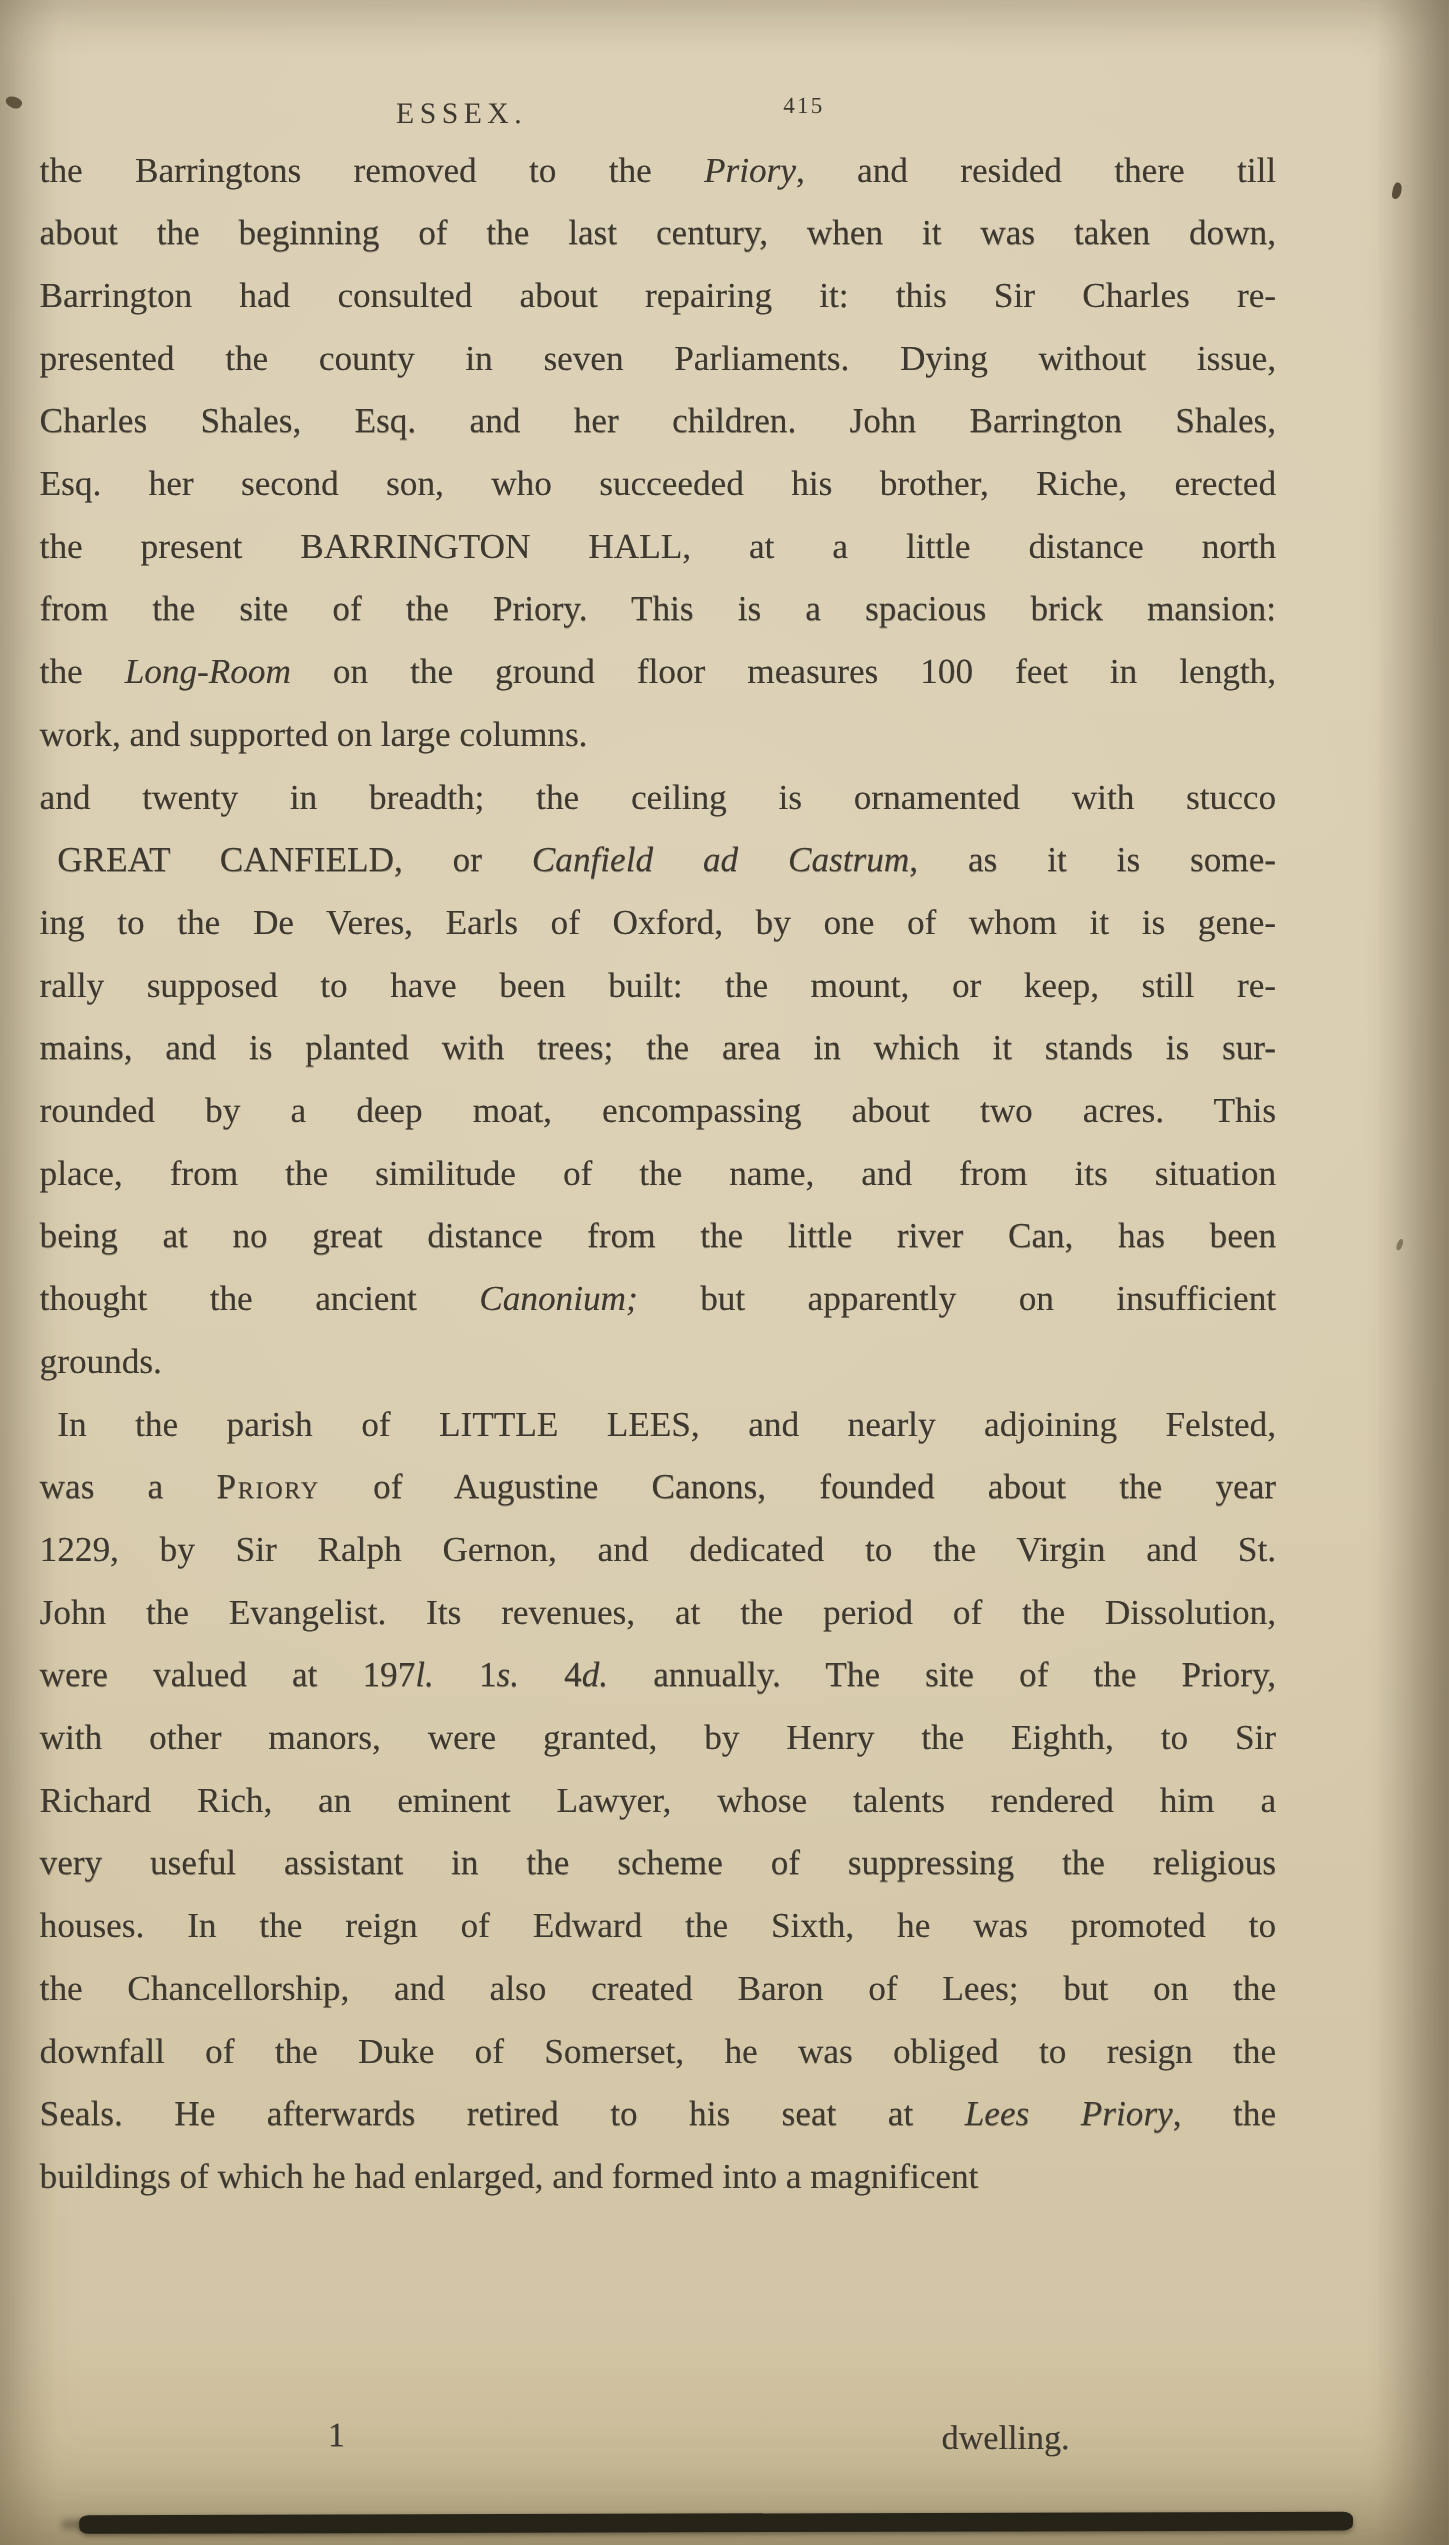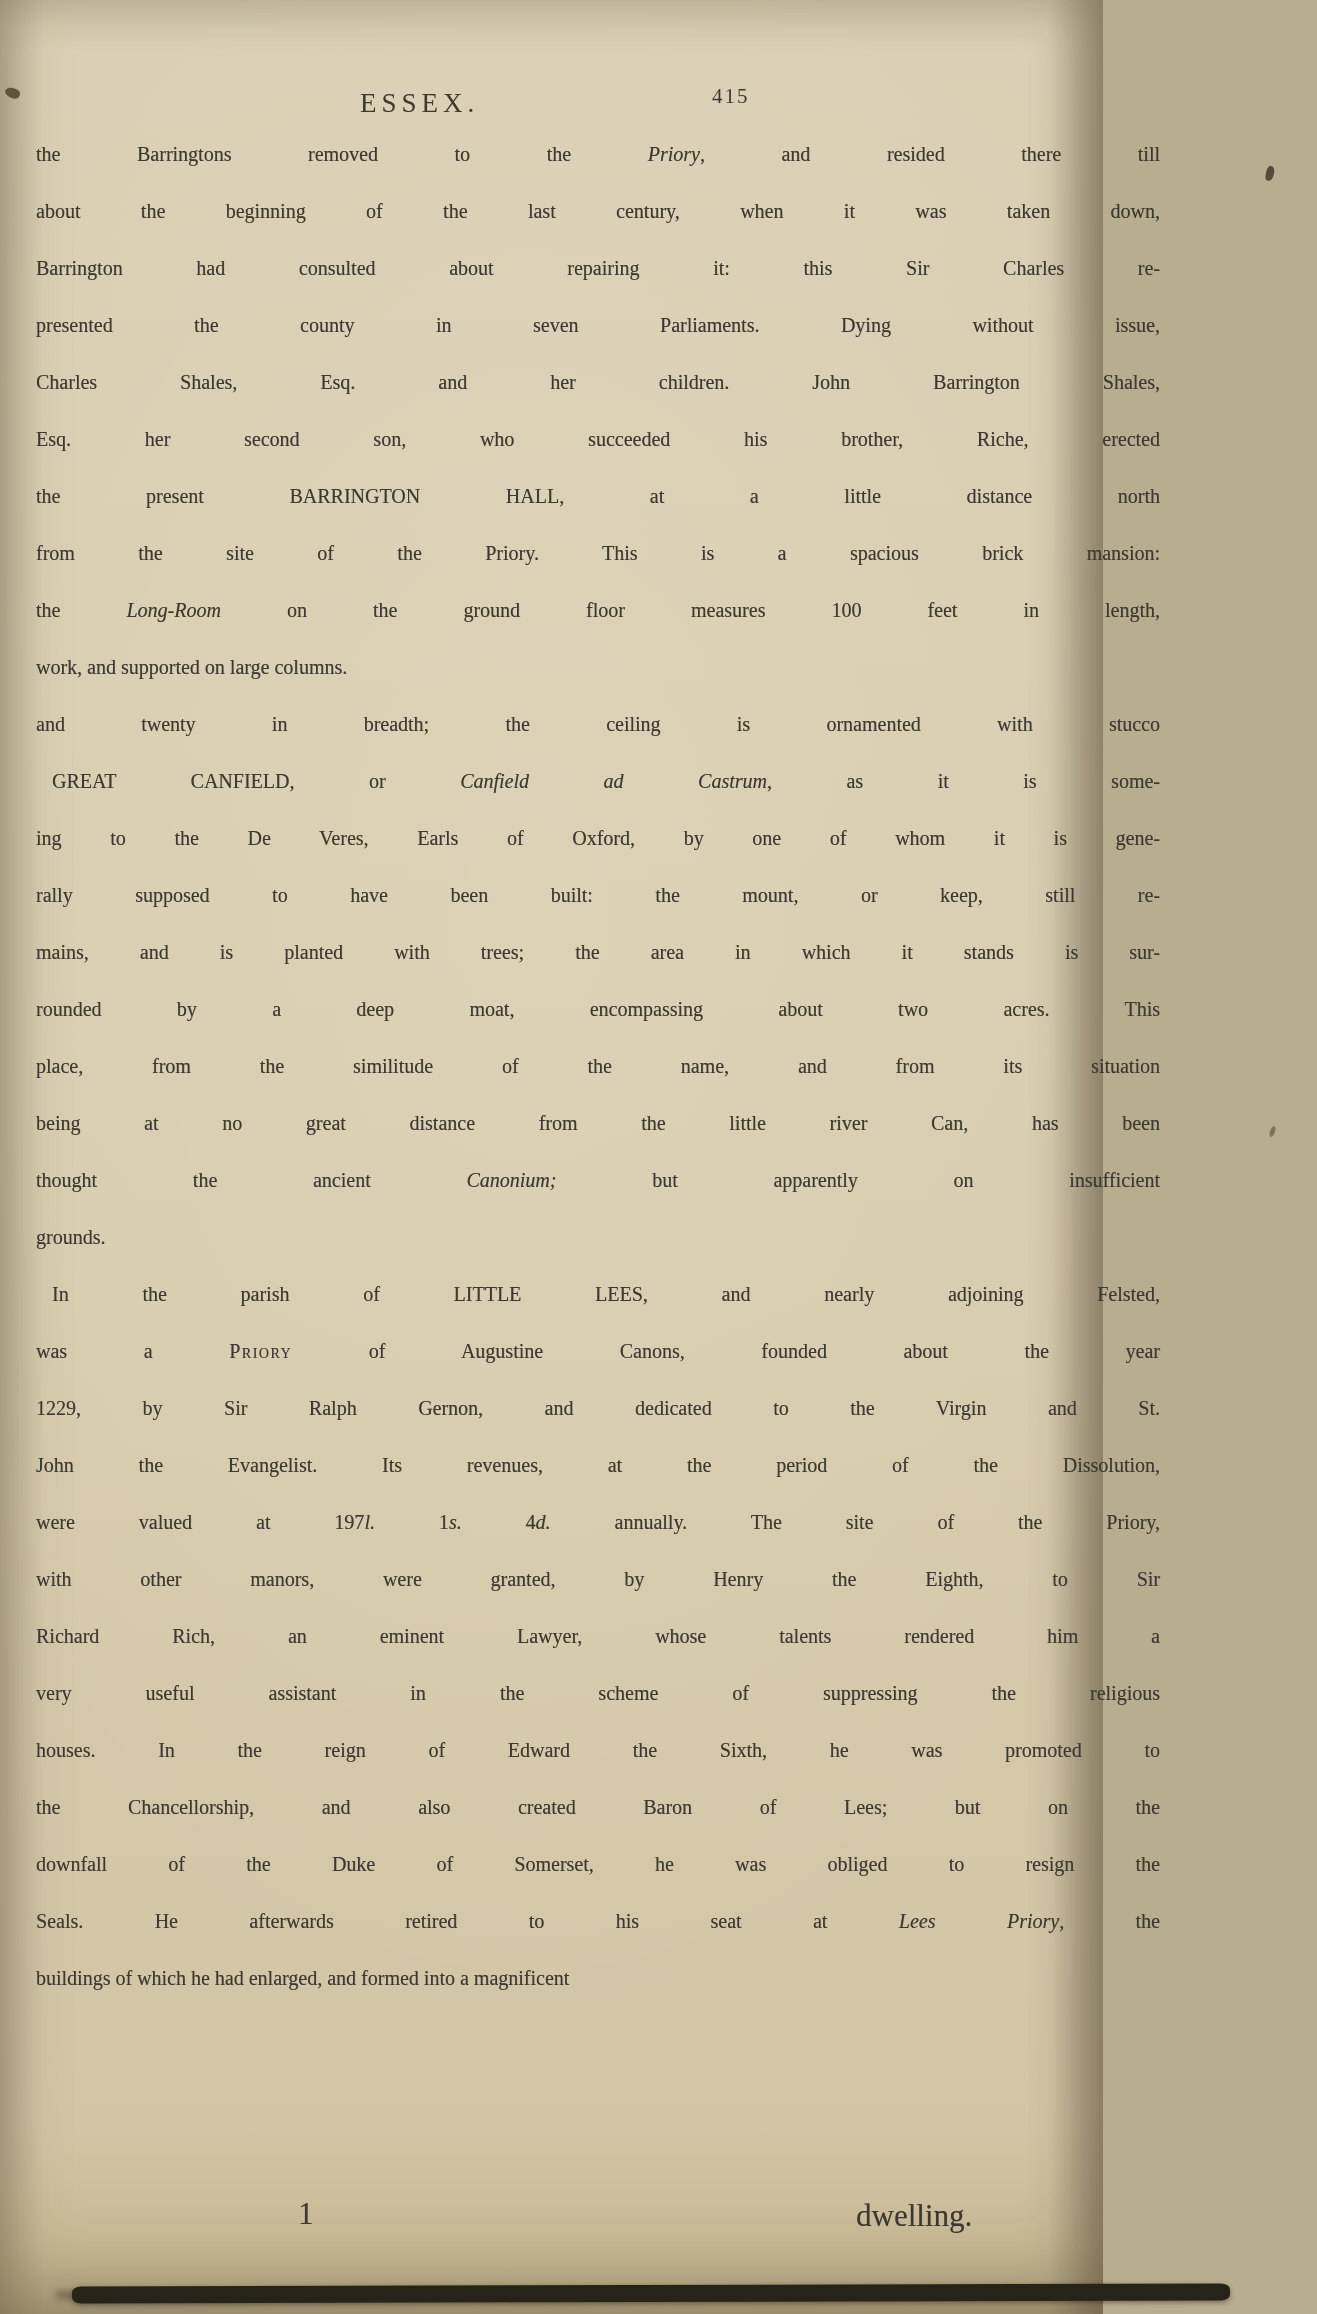--- a/index.html
+++ b/index.html
@@ -5,21 +5,21 @@
 <style>
   * { box-sizing: border-box; }
   html, body { margin: 0; padding: 0; }
   body {
     width: 1317px; height: 2314px;
     background: #b9ad90;
     overflow: hidden;
   }
   .page {
     position: relative;
-    width: 1103px; height: 2314px;
+    width: 1317px; height: 2314px;
     font-family: "Liberation Serif", "DejaVu Serif", serif;
     color: #3e3930;
     background:
       radial-gradient(ellipse 120% 90% at 48% 40%, rgba(255,252,240,0.10) 0%, rgba(0,0,0,0) 55%),
       linear-gradient(90deg, rgba(89,76,52,0.18) 0%, rgba(89,76,52,0) 4%, rgba(89,76,52,0) 95%, rgba(60,48,30,0.28) 100%),
       linear-gradient(180deg, #dbd0b5 0%, #d8ccae 55%, #d2c5a5 92%, #c3b48e 100%);
     box-shadow:
       inset 0 -35px 70px rgba(70,58,36,0.28),
       inset -28px 0 50px rgba(70,58,36,0.16),
       inset 0 18px 35px rgba(130,115,82,0.14);
@@ -32,21 +32,21 @@
     font-size: 27px; letter-spacing: 5px;
   }
   .page-number {
     position: absolute; left: 712px; top: 0;
     font-size: 21px; letter-spacing: 2px;
   }
 
   
   .text-block {
     position: absolute; left: 36px; top: 126px; width: 1124px;
-    font-size: 20px; line-height: 57px;
+    font-size: 32px; line-height: 57px;
     text-shadow: 0.3px 0.3px 0.6px rgba(60,52,36,0.45);
   }
   .line { text-align: justify; text-align-last: justify; }
   .line.last { text-align-last: left; }
   .line.indent { text-indent: 16px; }
   .it { font-style: italic; }
   .sc { font-variant: small-caps; letter-spacing: 1.5px; }
 
   
   .footer-row {

